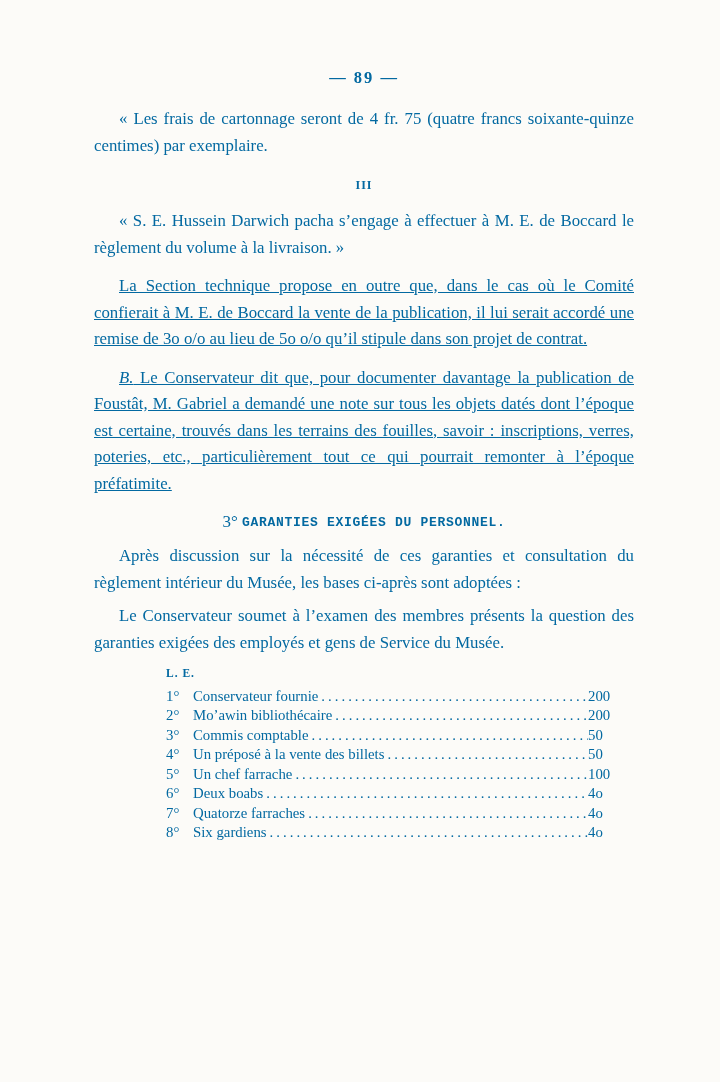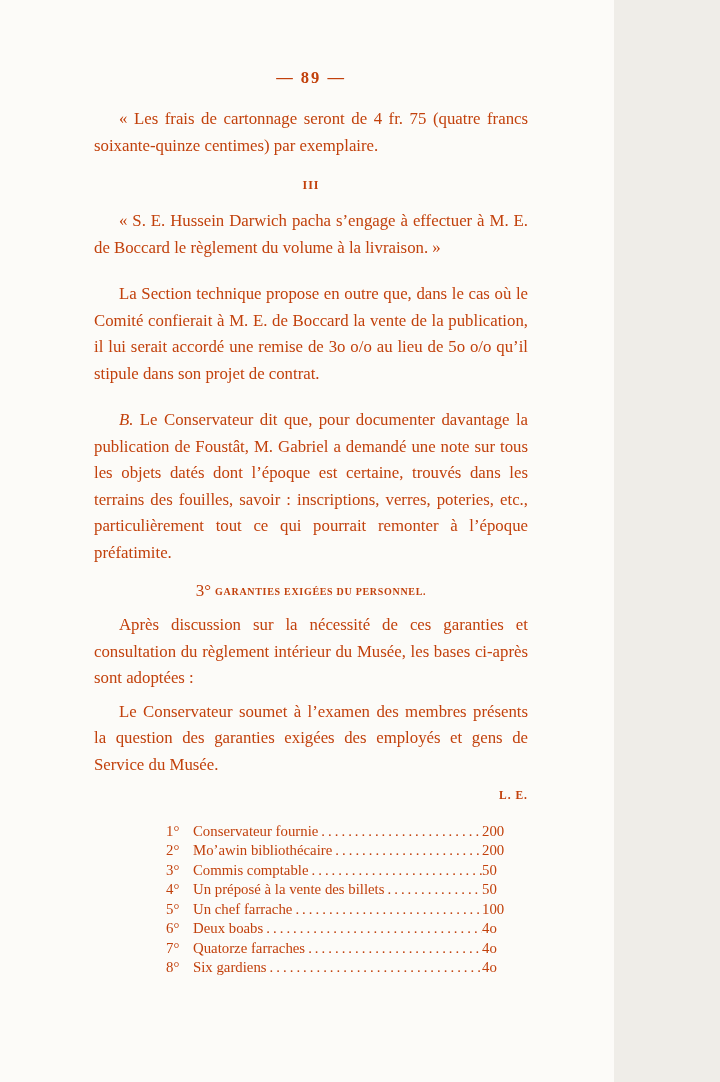--- a/index.html
+++ b/index.html
@@ -6,27 +6,27 @@
     margin: 0;
     padding: 0;
   }
   body {
     width: 720px;
     height: 1082px;
     background: #efede8;
     overflow: hidden;
   }
   .page {
-    width: 614px;
+    width: 720px;
     height: 1082px;
     box-sizing: border-box;
     background: #fcfbf8;
     padding: 68px 86px 24px 94px;
     font-family: "Liberation Serif", "DejaVu Serif", serif;
-    color: #c2410c;
+    color: #0369a1;
     overflow: hidden;
   }
   .page-number {
     text-align: center;
     font-size: 16.5px;
     font-weight: bold;
     letter-spacing: 2px;
     margin-bottom: 18px;
   }
   .para {
@@ -37,50 +37,51 @@
     margin: 0 0 7px 0;
   }
   .heading-iii {
     text-align: center;
     font-weight: bold;
     font-size: 12px;
     letter-spacing: 1px;
     margin: 19px 0 15px 0;
   }
   .para-space-above {
-    margin-top: 20px;
+    margin-top: 12px;
+    text-decoration: underline;
   }
   .italic {
     font-style: italic;
   }
   .subheading {
     text-align: center;
     margin: 15px 0 11px 0;
     white-space: nowrap;
   }
   .subheading-num {
     font-size: 17px;
     vertical-align: -1px;
   }
   .subheading-caps {
-    font-size: 10px;
+    font-size: 13px;
     font-weight: bold;
     letter-spacing: 0.7px;
+    font-family: Liberation Mono, monospace;
   }
   .tariff {
     margin: 8px 0 0 72px;
     font-size: 14.8px;
     line-height: 19.5px;
   }
   .currency-header {
-    text-align: right;
     font-size: 11.5px;
     font-weight: bold;
     letter-spacing: 1px;
-    margin-bottom: 16px;
+    margin-bottom: 3px;
   }
   .t-row {
     display: flex;
     align-items: baseline;
   }
   .t-num {
     flex: 0 0 27px;
   }
   .t-label {
     flex: 0 0 auto;

